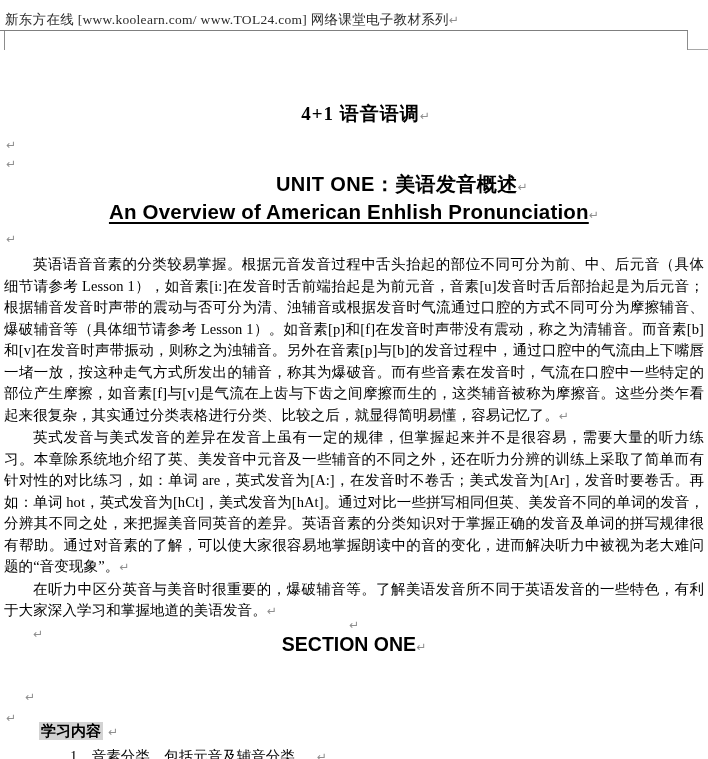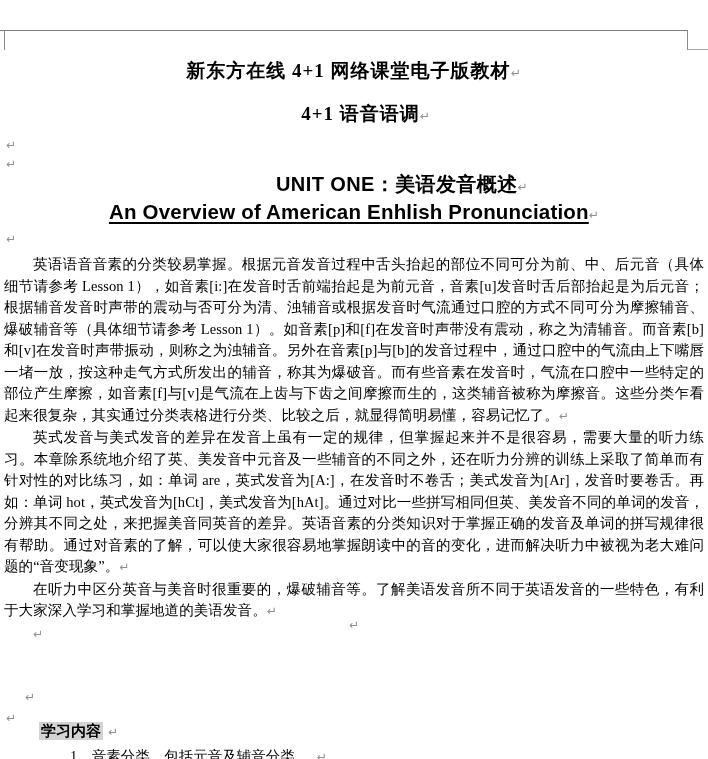--- a/index.html
+++ b/index.html
@@ -76,28 +76,28 @@
     font-size:14.5px;white-space:nowrap;
   }
   .gap-sm{margin-left:5px;}
   .gap-md{margin-left:22px;}
 </style>
 </head>
 <body>
 
 <div class="page">
 
+  <div class="header">
+    <span>新东方在线 [www.koolearn.com/ www.TOL24.com] 网络课堂电子教材系列</span><span class="pilcrow">↵</span>
+  </div>
   <div class="hline"></div>
   <div class="tick-left"></div>
   <div class="tick-right"></div>
   <div class="tick-right-h"></div>
 
-  <div class="centered doc-title">
-    <span>新东方在线 4+1 网络课堂电子版教材</span><span class="pilcrow">↵</span>
-  </div>
   <div class="centered doc-subtitle">
     <span>4+1 语音语调</span><span class="pilcrow">↵</span>
   </div>
 
   <span class="pilcrow pmark" style="top:138px;left:6px;">↵</span>
   <span class="pilcrow pmark" style="top:157px;left:6px;">↵</span>
 
   <div class="centered unit-cn">
     <span>UNIT ONE：美语发音概述</span><span class="pilcrow">↵</span>
   </div>
@@ -110,20 +110,23 @@
   <div class="body-text">
     <p><span>英语语音音素的分类较易掌握。根据元音发音过程中舌头抬起的部位不同可分为前、中、后元音（具体细节请参考 Lesson 1），如音素[i:]在发音时舌前端抬起是为前元音，音素[u]发音时舌后部抬起是为后元音；根据辅音发音时声带的震动与否可分为清、浊辅音或根据发音时气流通过口腔的方式不同可分为摩擦辅音、爆破辅音等（具体细节请参考 Lesson 1）。如音素[p]和[f]在发音时声带没有震动，称之为清辅音。而音素[b]和[v]在发音时声带振动，则称之为浊辅音。另外在音素[p]与[b]的发音过程中，通过口腔中的气流由上下嘴唇一堵一放，按这种走气方式所发出的辅音，称其为爆破音。而有些音素在发音时，气流在口腔中一些特定的部位产生摩擦，如音素[f]与[v]是气流在上齿与下齿之间摩擦而生的，这类辅音被称为摩擦音。这些分类乍看起来很复杂，其实通过分类表格进行分类、比较之后，就显得简明易懂，容易记忆了。</span><span class="pilcrow">↵</span></p>
     <p><span>英式发音与美式发音的差异在发音上虽有一定的规律，但掌握起来并不是很容易，需要大量的听力练习。本章除系统地介绍了英、美发音中元音及一些辅音的不同之外，还在听力分辨的训练上采取了简单而有针对性的对比练习，如：单词 are，英式发音为[A:]，在发音时不卷舌；美式发音为[Ar]，发音时要卷舌。再如：单词 hot，英式发音为[hCt]，美式发音为[hAt]。通过对比一些拼写相同但英、美发音不同的单词的发音，分辨其不同之处，来把握美音同英音的差异。英语音素的分类知识对于掌握正确的发音及单词的拼写规律很有帮助。通过对音素的了解，可以使大家很容易地掌握朗读中的音的变化，进而解决听力中被视为老大难问题的“音变现象”。</span><span class="pilcrow">↵</span></p>
     <p><span>在听力中区分英音与美音时很重要的，爆破辅音等。了解美语发音所不同于英语发音的一些特色，有利于大家深入学习和掌握地道的美语发音。</span><span class="pilcrow">↵</span></p>
     <p class="empty-para"><span class="pilcrow">↵</span></p>
   </div>
 
   <div class="centered section-pilcrow">
     <span class="pilcrow">↵</span>
   </div>
+  <div class="centered section-one">
+    <span>SECTION ONE</span><span class="pilcrow">↵</span>
+  </div>
 
   <span class="pilcrow pmark" style="top:690px;left:25px;">↵</span>
   <span class="pilcrow pmark" style="top:711px;left:6px;">↵</span>
 
   <div class="study-heading">
     <span class="hl">学习内容</span><span class="pilcrow gap-sm">↵</span>
   </div>
 
   <div class="study-item">
     <span>1．音素分类，包括元音及辅音分类</span><span class="pilcrow gap-md">↵</span>

